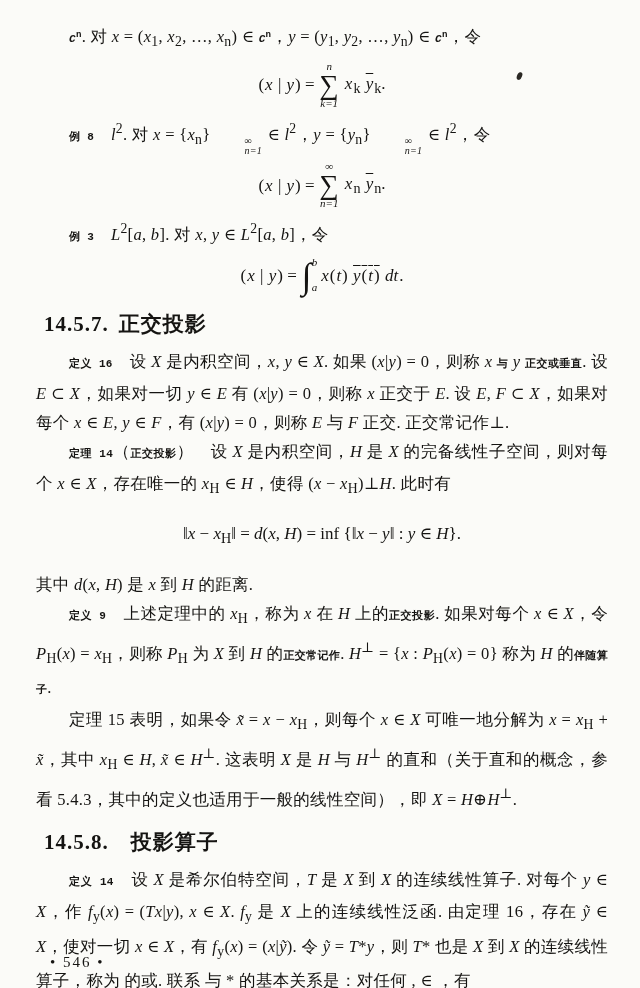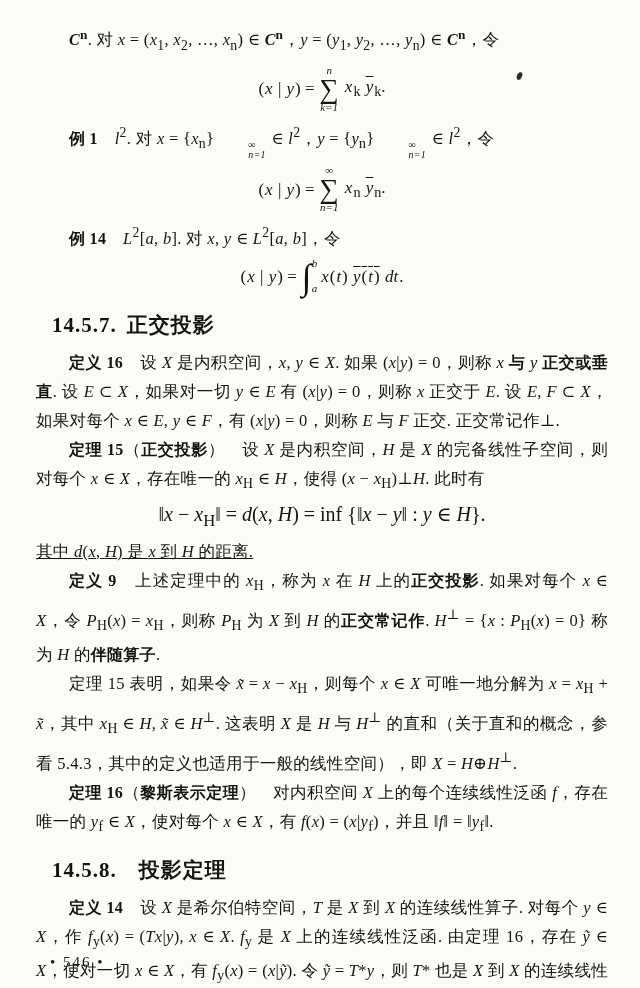--- a/index.html
+++ b/index.html
@@ -10,24 +10,24 @@
   }
   .page{
     position:relative;box-sizing:border-box;
     width:640px;height:988px;
     padding:20px 32px 0 36px;
   }
   .para{
     font-size:16.5px;line-height:29px;text-align:justify;
     text-indent:2em;letter-spacing:0.3px;margin:0;
   }
-  .noindent{text-indent:0;text-decoration:underline;}
-  .para b{font-family:Liberation Serif, serif;font-size:16px;}
+  .noindent{text-indent:0;}
+  .para b{font-family:Liberation Mono, monospace;font-size:11px;}
   .section-heading{
-    margin:16px 0 10px 16px;font-weight:700;font-size:21px;line-height:26px;
+    margin:16px 0 10px 8px;font-weight:700;font-size:21px;line-height:26px;
     letter-spacing:1px;
   }
   .section-heading .num{margin-right:10px;font-family:"Liberation Serif","DejaVu Serif",serif;}
   .section-heading.wide .num{margin-right:22px;text-align:right;}
   .formula{
     display:flex;justify-content:center;align-items:center;
     font-size:17px;line-height:1;margin:5px 0;font-style:normal;
   }
   .formula i{margin:0 1px;}
   .bigop{display:inline-flex;flex-direction:column;align-items:center;margin:0 5px;}
@@ -39,21 +39,21 @@
     display:inline-flex;flex-direction:column;justify-content:space-between;
     font-size:11px;font-style:italic;height:38px;box-sizing:border-box;
     padding:0 0 2px 0;
   }
   .ov{text-decoration:overline;}
   .ss{
     display:inline-flex;flex-direction:column;align-items:flex-start;
     font-size:10px;line-height:10px;vertical-align:-5px;font-style:italic;
     margin:0 1px;
   }
-  .plain-formula{display:block;text-align:center;font-size:20px;line-height:29px;margin:2px 0;}
+  .plain-formula{display:block;text-align:center;font-size:17px;line-height:29px;margin:16px 0;}
   .footer{
     position:absolute;left:50px;bottom:17px;
     font-size:15px;letter-spacing:2px;
   }
   .ink-speckle{
     position:absolute;right:118px;top:72px;width:5px;height:8px;
     background:#2a2824;border-radius:60% 40% 55% 45%;transform:rotate(18deg);
   }
 </style>
 </head>
@@ -68,71 +68,70 @@
   <div class="formula">
     <span>(<i>x</i> | <i>y</i>) = </span>
     <span class="bigop">
       <span class="lim">n</span>
       <span class="sigma">∑</span>
       <span class="lim">k=1</span>
     </span>
     <span><i>x</i><sub>k</sub> <span class="ov"><i>y</i></span><sub>k</sub>.</span>
   </div>
 
-  <p class="para"><b>例 1</b>　<i>l</i><sup>2</sup>. 对 <i>x</i> = {<i>x</i><sub>n</sub>}<span class="ss">
+  <p class="para"><b>例 8</b>　<i>l</i><sup>2</sup>. 对 <i>x</i> = {<i>x</i><sub>n</sub>}<span class="ss">
         <span>∞</span>
         <span>n=1</span>
       </span> ∈ <i>l</i><sup>2</sup>，<i>y</i> = {<i>y</i><sub>n</sub>}<span class="ss">
         <span>∞</span>
         <span>n=1</span>
       </span> ∈ <i>l</i><sup>2</sup>，令</p>
 
   <div class="formula">
     <span>(<i>x</i> | <i>y</i>) = </span>
     <span class="bigop">
       <span class="lim">∞</span>
       <span class="sigma">∑</span>
       <span class="lim">n=1</span>
     </span>
     <span><i>x</i><sub>n</sub> <span class="ov"><i>y</i></span><sub>n</sub>.</span>
   </div>
 
-  <p class="para"><b>例 14</b>　<i>L</i><sup>2</sup>[<i>a</i>, <i>b</i>]. 对 <i>x</i>, <i>y</i> ∈ <i>L</i><sup>2</sup>[<i>a</i>, <i>b</i>]，令</p>
+  <p class="para"><b>例 3</b>　<i>L</i><sup>2</sup>[<i>a</i>, <i>b</i>]. 对 <i>x</i>, <i>y</i> ∈ <i>L</i><sup>2</sup>[<i>a</i>, <i>b</i>]，令</p>
 
   <div class="formula">
     <span>(<i>x</i> | <i>y</i>) = </span>
     <span class="intwrap">
       <span class="int">∫</span>
       <span class="intlims">
         <span>b</span>
         <span>a</span>
       </span>
     </span>
     <span><i>x</i>(<i>t</i>) <span class="ov"><i>y</i>(<i>t</i>)</span> <i>dt</i>.</span>
   </div>
 
   <div class="section-heading">
     <span class="num">14.5.7.</span><span>正交投影</span>
   </div>
 
   <p class="para"><b>定义 16</b>　设 <i>X</i> 是内积空间，<i>x</i>, <i>y</i> ∈ <i>X</i>. 如果 (<i>x</i>|<i>y</i>) = 0，则称 <i>x</i> <b>与</b> <i>y</i> <b>正交或垂直</b>. 设 <i>E</i> ⊂ <i>X</i>，如果对一切 <i>y</i> ∈ <i>E</i> 有 (<i>x</i>|<i>y</i>) = 0，则称 <i>x</i> 正交于 <i>E</i>. 设 <i>E</i>, <i>F</i> ⊂ <i>X</i>，如果对每个 <i>x</i> ∈ <i>E</i>, <i>y</i> ∈ <i>F</i>，有 (<i>x</i>|<i>y</i>) = 0，则称 <i>E</i> 与 <i>F</i> 正交. 正交常记作⊥.</p>
 
-  <p class="para"><b>定理 15</b>（<b>正交投影</b>）　设 <i>X</i> 是内积空间，<i>H</i> 是 <i>X</i> 的完备线性子空间，则对每个 <i>x</i> ∈ <i>X</i>，存在唯一的 <i>x</i><sub>H</sub> ∈ <i>H</i>，使得 (<i>x</i> − <i>x</i><sub>H</sub>)⊥<i>H</i>. 此时有</p>
+  <p class="para"><b>定理 14</b>（<b>正交投影</b>）　设 <i>X</i> 是内积空间，<i>H</i> 是 <i>X</i> 的完备线性子空间，则对每个 <i>x</i> ∈ <i>X</i>，存在唯一的 <i>x</i><sub>H</sub> ∈ <i>H</i>，使得 (<i>x</i> − <i>x</i><sub>H</sub>)⊥<i>H</i>. 此时有</p>
 
   <div class="plain-formula">‖<i>x</i> − <i>x</i><sub>H</sub>‖ = <i>d</i>(<i>x</i>, <i>H</i>) = inf {‖<i>x</i> − <i>y</i>‖ : <i>y</i> ∈ <i>H</i>}.</div>
 
   <p class="para noindent">其中 <i>d</i>(<i>x</i>, <i>H</i>) 是 <i>x</i> 到 <i>H</i> 的距离.</p>
 
   <p class="para"><b>定义 9</b>　上述定理中的 <i>x</i><sub>H</sub>，称为 <i>x</i> 在 <i>H</i> 上的<b>正交投影</b>. 如果对每个 <i>x</i> ∈ <i>X</i>，令 <i>P</i><sub>H</sub>(<i>x</i>) = <i>x</i><sub>H</sub>，则称 <i>P</i><sub>H</sub> 为 <i>X</i> 到 <i>H</i> 的<b>正交常记作</b>. <i>H</i><sup>⊥</sup> = {<i>x</i> : <i>P</i><sub>H</sub>(<i>x</i>) = 0} 称为 <i>H</i> 的<b>伴随算子</b>.</p>
 
   <p class="para">定理 15 表明，如果令 <i>x̃</i> = <i>x</i> − <i>x</i><sub>H</sub>，则每个 <i>x</i> ∈ <i>X</i> 可唯一地分解为 <i>x</i> = <i>x</i><sub>H</sub> + <i>x̃</i>，其中 <i>x</i><sub>H</sub> ∈ <i>H</i>, <i>x̃</i> ∈ <i>H</i><sup>⊥</sup>. 这表明 <i>X</i> 是 <i>H</i> 与 <i>H</i><sup>⊥</sup> 的直和（关于直和的概念，参看 5.4.3，其中的定义也适用于一般的线性空间），即 <i>X</i> = <i>H</i>⊕<i>H</i><sup>⊥</sup>.</p>
 
-  <p class="para"><b>定理 16</b>（<b>黎斯表示定理</b>）　对内积空间 <i>X</i> 上的每个连续线性泛函 <i>f</i>，存在唯一的 <i>y</i><sub>f</sub> ∈ <i>X</i>，使对每个 <i>x</i> ∈ <i>X</i>，有 <i>f</i>(<i>x</i>) = (<i>x</i>|<i>y</i><sub>f</sub>)，并且 ‖<i>f</i>‖ = ‖<i>y</i><sub>f</sub>‖.</p>
 
   <div class="section-heading wide">
-    <span class="num">14.5.8.</span><span>投影定理</span>
+    <span class="num">14.5.8.</span><span>投影算子</span>
   </div>
 
   <p class="para"><b>定义 14</b>　设 <i>X</i> 是希尔伯特空间，<i>T</i> 是 <i>X</i> 到 <i>X</i> 的连续线性算子. 对每个 <i>y</i> ∈ <i>X</i>，作 <i>f</i><sub>y</sub>(<i>x</i>) = (<i>Tx</i>|<i>y</i>), <i>x</i> ∈ <i>X</i>. <i>f</i><sub>y</sub> 是 <i>X</i> 上的连续线性泛函. 由定理 16，存在 <i>ỹ</i> ∈ <i>X</i>，使对一切 <i>x</i> ∈ <i>X</i>，有 <i>f</i><sub>y</sub>(<i>x</i>) = (<i>x</i>|<i>ỹ</i>). 令 <i>ỹ</i> = <i>T</i>*<i>y</i>，则 <i>T</i>* 也是 <i>X</i> 到 <i>X</i> 的连续线性算子，称为  的或. 联系  与 * 的基本关系是：对任何 ,  ∈ ，有</p>
 
   <div class="footer">• 546 •</div>
 
 </div>
 
 </body></html>

